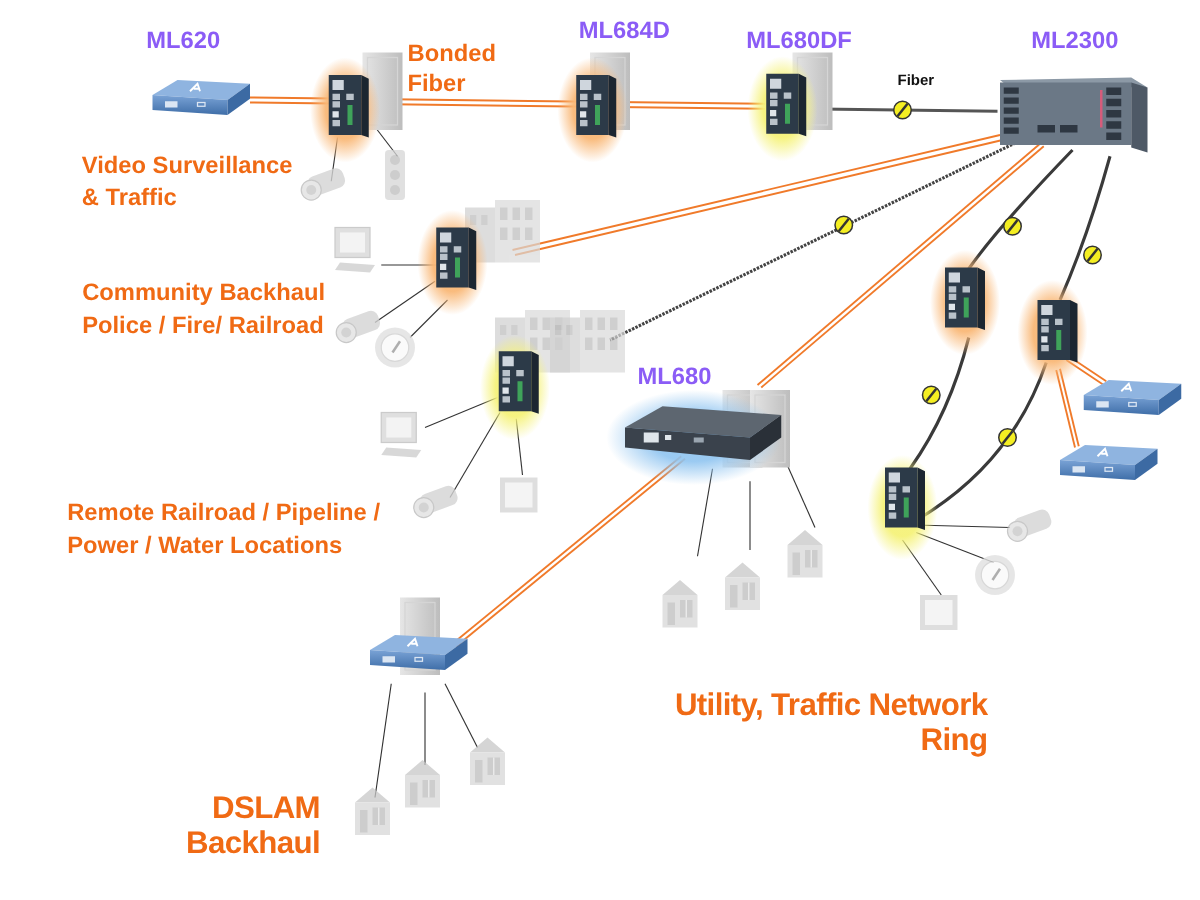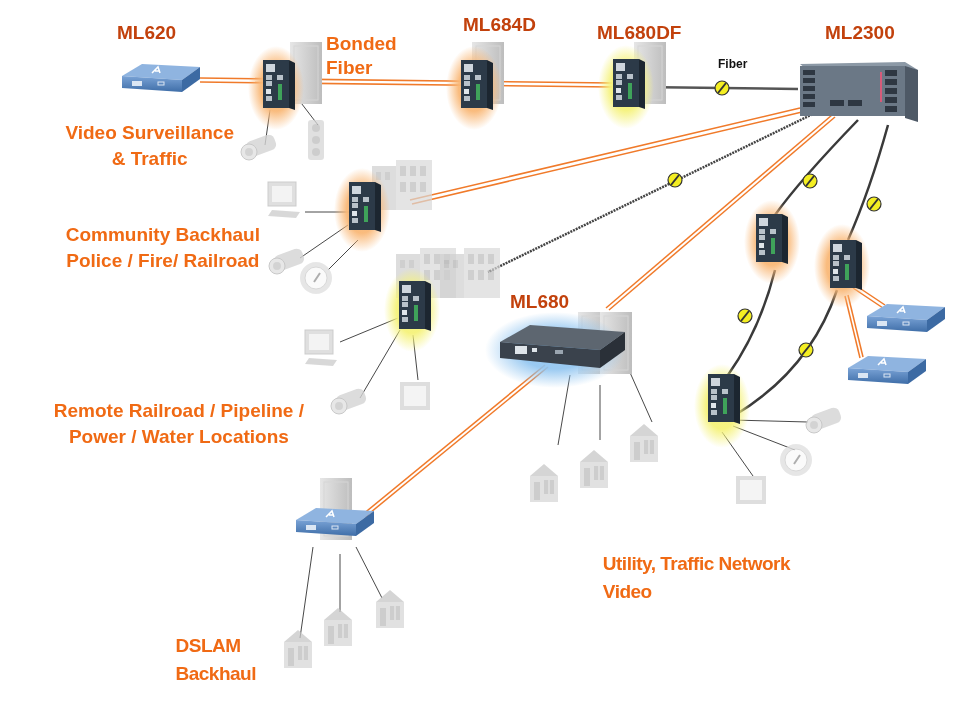--- a/index.html
+++ b/index.html
@@ -1,21 +1,21 @@
 <!DOCTYPE html>
 <html><head>
 <meta charset="utf-8">
 <style>
   html, body { margin:0; padding:0; background:#ffffff; }
   body { width:960px; height:720px; position:relative; overflow:hidden; font-family:"Liberation Sans", sans-serif; }
   #canvas { position:absolute; left:0; top:0; width:960px; height:720px; }
   .lbl { position:absolute; font-family:"Liberation Sans", sans-serif; font-weight:bold; white-space:nowrap; }
-  .model { color:#c2410c; font-size:19px; }
-  .site { color:#f06a14; font-size:19px; text-align:center; line-height:26px; }
-  .site-narrow { color:#f06a14; font-size:19px; line-height:28px; letter-spacing:-0.5px; }
+  .model { color:#8b5cf6; font-size:19px; }
+  .site { color:#f06a14; font-size:19px; text-align:left; line-height:26px; }
+  .site-narrow { color:#f06a14; font-size:25px; text-align:right; line-height:28px; letter-spacing:-0.5px; }
   .fiber-label { color:#111; font-size:12px; }
 </style>
 </head>
 <body>
 
 <svg id="canvas" viewBox="0 0 960 720">
   <defs>
     <radialGradient id="gOrange" cx="50%" cy="50%" r="50%">
       <stop offset="55%" stop-color="#f9b877" stop-opacity="0.95"></stop>
       <stop offset="100%" stop-color="#f9b877" stop-opacity="0"></stop>
@@ -294,18 +294,18 @@
 <div class="lbl site" style="right:700px; top:222px;">
   <div>Community Backhaul</div>
   <div>Police / Fire/ Railroad</div>
 </div>
 <div class="lbl site" style="right:656px; top:398px;">
   <div>Remote Railroad / Pipeline /</div>
   <div>Power / Water Locations</div>
 </div>
 <div class="lbl site-narrow" style="right:170px; top:550px;">
   <div>Utility, Traffic Network</div>
-  <div>Video</div>
+  <div>Ring</div>
 </div>
 <div class="lbl site-narrow" style="right:704px; top:632px;">
   <div>DSLAM</div>
   <div>Backhaul</div>
 </div>
 
 </body></html>

